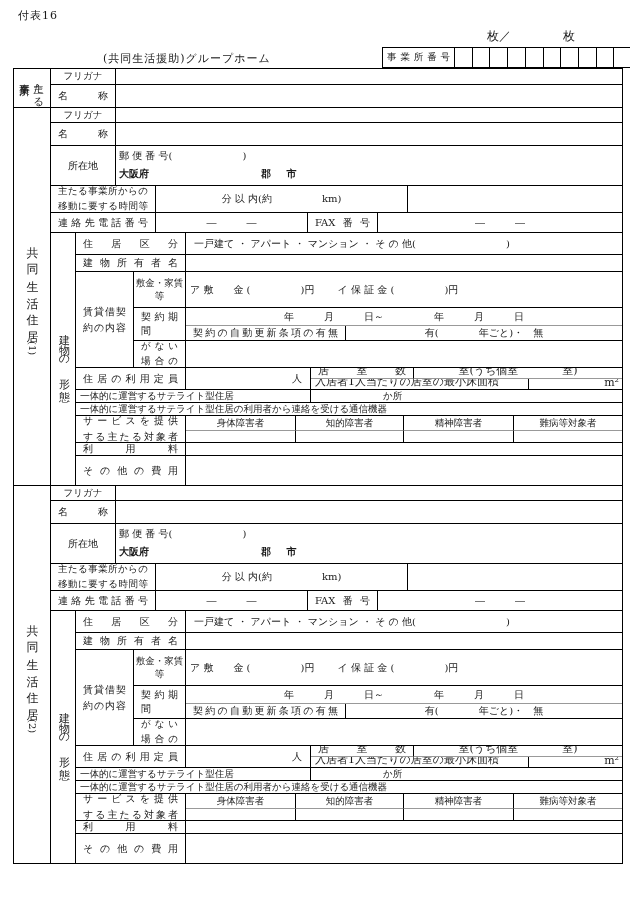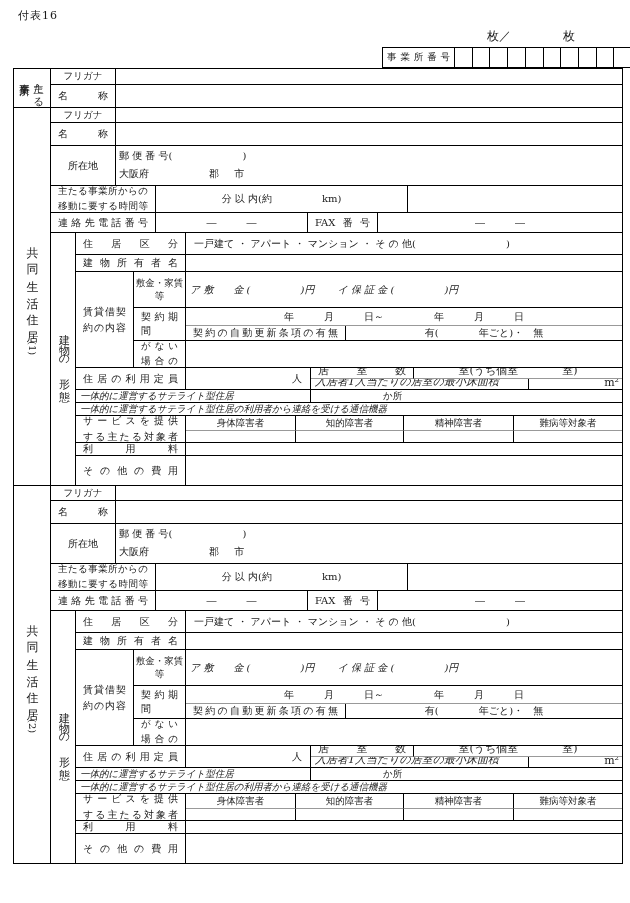--- a/index.html
+++ b/index.html
@@ -26,47 +26,48 @@
     grid-template-columns:37px 25px 40px 18px 22px 30px 110px 12px 3px 35px 32px 26px 4px 6px 100px 15px 93px;
     grid-template-rows:15px 23px 40px 27px 20px 22px 17px 36px 18px 15px 27px 11px 11px 13px 13px 15px 12px 13px 30px;}
   .c{border-right:1px solid #000;border-bottom:1px solid #000;box-sizing:border-box;
      display:flex;align-items:center;overflow:hidden;min-width:0;min-height:0;}
   .nbr{border-right:none;}
   .gb{border-bottom-color:#999;}
   .cc{justify-content:center;text-align:center;}
   .jl{width:100%;text-align:justify;text-align-last:justify;padding:0 7px;box-sizing:border-box;}
   .s95{font-size:9.5px;}
   .s9{font-size:11px;align-items:flex-end;}
-  .pl4{padding-left:4px;font-style:italic;}
+  .pl4{padding-left:4px;}
   .pl8{padding-left:8px;}
   .vstrip{flex-direction:column;justify-content:center;align-items:center;gap:8px;}
   .vtxt{writing-mode:vertical-rl;text-orientation:mixed;letter-spacing:17px;font-size:12px;}
   .vtxt2{writing-mode:vertical-rl;text-orientation:mixed;letter-spacing:11px;font-size:11px;}
   .vnum{writing-mode:vertical-rl;font-size:10px;margin-top:-6px;}
   .tate2{writing-mode:vertical-rl;white-space:pre-line;line-height:14px;font-size:10.5px;letter-spacing:1px;}
   .addr{flex-direction:column;justify-content:space-between;align-items:stretch;padding:3px 0 4px 0;}
   .addr .l1{padding-left:3px;}
-  .addr .l2{display:flex;padding-left:3px;}
-  .addr .l2 .gs{margin-left:60px;letter-spacing:6px;}
+  .addr .l2{display:flex;padding-left:3px;font-weight:bold;}
+  .addr .l2 .gs{margin-left:112px;letter-spacing:6px;}
   .two{flex-direction:column;justify-content:center;align-items:stretch;gap:2px;}
   .unitR{justify-content:flex-end;padding-right:8px;}
   .kasho{padding-left:72px;}
 </style>
 </head>
 <body>
 
 <div class="page">
 
   <div class="abs tag">付表16</div>
 
   <div class="abs sheet">
     <span>枚／</span>
     <span>枚</span>
   </div>
 
+  <div class="abs title">(共同生活援助)グループホーム</div>
 
   <div class="abs onum">
     <div class="olabel">
         <span>事業所番号</span>
       </div>
     <div class="ocell"></div>
     <div class="ocell"></div>
     <div class="ocell"></div>
     <div class="ocell"></div>
     <div class="ocell"></div>

